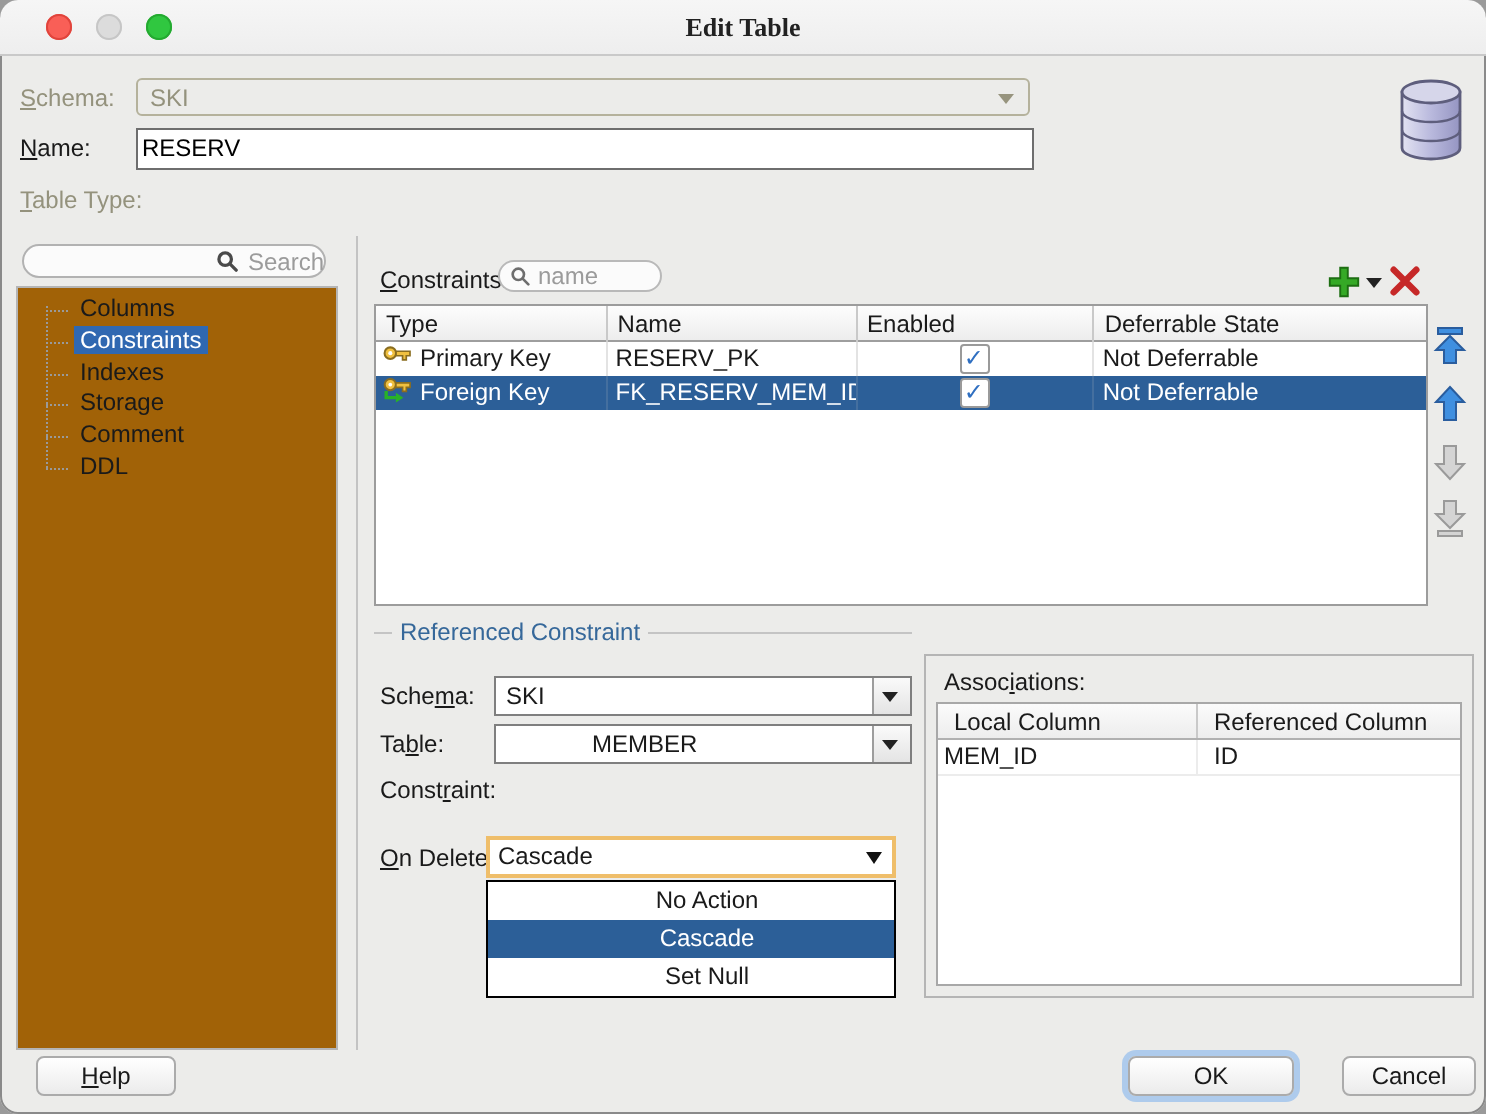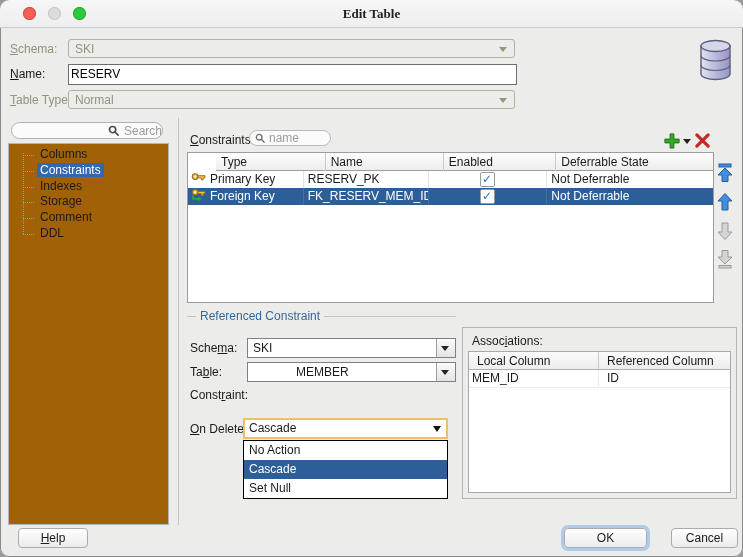--- a/index.html
+++ b/index.html
@@ -32,21 +32,21 @@
   .tree-item span{padding:0 3px;}
   .tree-item.sel span{background:#3068b1;color:#fff;}
   .vsep{position:absolute;left:178px;top:118px;height:407px;width:0;border-left:1px solid #c3c3c3;}
   
   .cons-label{position:absolute;left:190px;top:133px;}
   .cons-pill{position:absolute;left:249px;top:130px;width:82px;height:16px;border:1px solid #b9b9b9;border-radius:9px;
              background:#fbfbfb;box-sizing:border-box;display:flex;align-items:center;padding-left:5px;gap:4px;}
   .iconbtn{position:absolute;width:18px;height:18px;top:132px;cursor:pointer;}
   .caret-sm{position:absolute;left:683px;top:139px;border-left:4px solid transparent;border-right:4px solid transparent;border-top:5px solid #222;width:0;height:0;}
   .ctable{position:absolute;left:187px;top:152px;width:527px;height:151px;background:#fff;border:1px solid #9c9c9c;box-sizing:border-box;}
-  .chead{display:flex;height:18px;background:linear-gradient(#fdfdfd,#ededed);border-bottom:1px solid #9e9e9e;box-sizing:border-box;margin-left:28px;}
+  .chead{display:flex;height:18px;background:linear-gradient(#fdfdfd,#ededed);border-bottom:1px solid #9e9e9e;box-sizing:border-box;}
   .chead div{box-sizing:border-box;border-right:1px solid #c9c9c9;padding:2px 0 0 5px;height:18px;}
   .col-type{width:116px;} .col-name{width:125px;} .col-en{width:119px;} .col-def{width:166px;border-right:none!important;}
   .crow{display:flex;height:17px;line-height:17px;}
   .crow>div{box-sizing:border-box;border-right:1px solid #e3e3e3;overflow:hidden;white-space:nowrap;}
   .crow .col-type{padding-left:3px;display:flex;gap:4px;}
   .crow .col-name{padding-left:4px;}
   .crow .col-en{display:flex;align-items:center;justify-content:center;}
   .crow .col-def{padding-left:4px;}
   .crow.sel{background:#2c5f98;color:#fff;}
   .crow.sel>div{border-right-color:#446f9f;}
@@ -60,21 +60,21 @@
   .rc-label{position:absolute;left:190px;height:16px;line-height:16px;}
   .rc-combo{position:absolute;left:247px;width:209px;height:20px;background:#fff;border:1px solid #7f7f7f;
             box-sizing:border-box;line-height:18px;padding-left:5px;}
   .rc-combo .btn{position:absolute;right:0;top:0;bottom:0;width:18px;background:linear-gradient(#fafafa,#e4e4e4);
                  border-left:1px solid #9d9d9d;}
   .rc-combo .btn i{position:absolute;left:4px;top:7px;border-left:4px solid transparent;border-right:4px solid transparent;border-top:5px solid #222;width:0;height:0;}
   .od-combo{position:absolute;left:243px;top:418px;width:205px;height:21px;background:#fff;border:2px solid #efbe6a;
             box-sizing:border-box;line-height:17px;padding-left:4px;}
   .od-combo i{position:absolute;right:5px;top:6px;border-left:4px solid transparent;border-right:4px solid transparent;border-top:6px solid #111;width:0;height:0;}
   .od-popup{position:absolute;left:243px;top:440px;width:205px;background:#fff;border:1px solid #000;box-sizing:border-box;z-index:5;}
-  .od-item{height:19px;line-height:19px;padding-left:5px;}
+  .od-item{height:19px;line-height:19px;padding-left:16px;text-align:center;}
   .od-item.sel{background:#2c5f98;color:#fff;}
   
   .assoc-box{position:absolute;left:462px;top:327px;width:275px;height:172px;border:1px solid #b5b5b5;background:#ececea;box-sizing:border-box;}
   .assoc-label{position:absolute;left:9px;top:6px;}
   .assoc-table{position:absolute;left:5px;top:23px;width:263px;height:142px;background:#fff;border:1px solid #a8a8a8;box-sizing:border-box;}
   .ahead{display:flex;height:18px;background:linear-gradient(#fbfbfb,#ededed);border-bottom:1px solid #b0b0b0;box-sizing:border-box;}
   .ahead div{box-sizing:border-box;border-right:1px solid #c9c9c9;padding:2px 0 0 8px;}
   .acol1{width:130px;} .acol2{flex:1;border-right:none!important;}
   .arow{display:flex;height:17px;line-height:17px;border-bottom:1px solid #ececec;}
   .arow .acol1{padding-left:3px;border-right:1px solid #ececec;box-sizing:border-box;}
@@ -103,24 +103,20 @@
   <div class="flabel dis" style="top:41px;"><u>S</u>chema:</div>
   <div class="combo-dis" style="top:39px;">
     <span>SKI</span>
     <span class="caret"></span>
   </div>
 
   <div class="flabel" style="top:66px;"><u>N</u>ame:</div>
   <div class="name-input">RESERV</div>
 
   <div class="flabel dis" style="top:92px;"><u>T</u>able Type:</div>
-  <div class="combo-dis" style="top:90px;">
-    <span>Normal</span>
-    <span class="caret"></span>
-  </div>
 
   <div style="position:absolute;left:699px;top:39px;">
     <svg width="33" height="42" viewBox="0 0 33 42">
       <defs>
         <linearGradient id="dbg" x1="0" y1="0" x2="1" y2="0">
           <stop offset="0" stop-color="#e3e3f2"></stop>
             <stop offset="0.5" stop-color="#b9b9dd"></stop>
             <stop offset="1" stop-color="#9595c2"></stop>
         </linearGradient>
       </defs>

